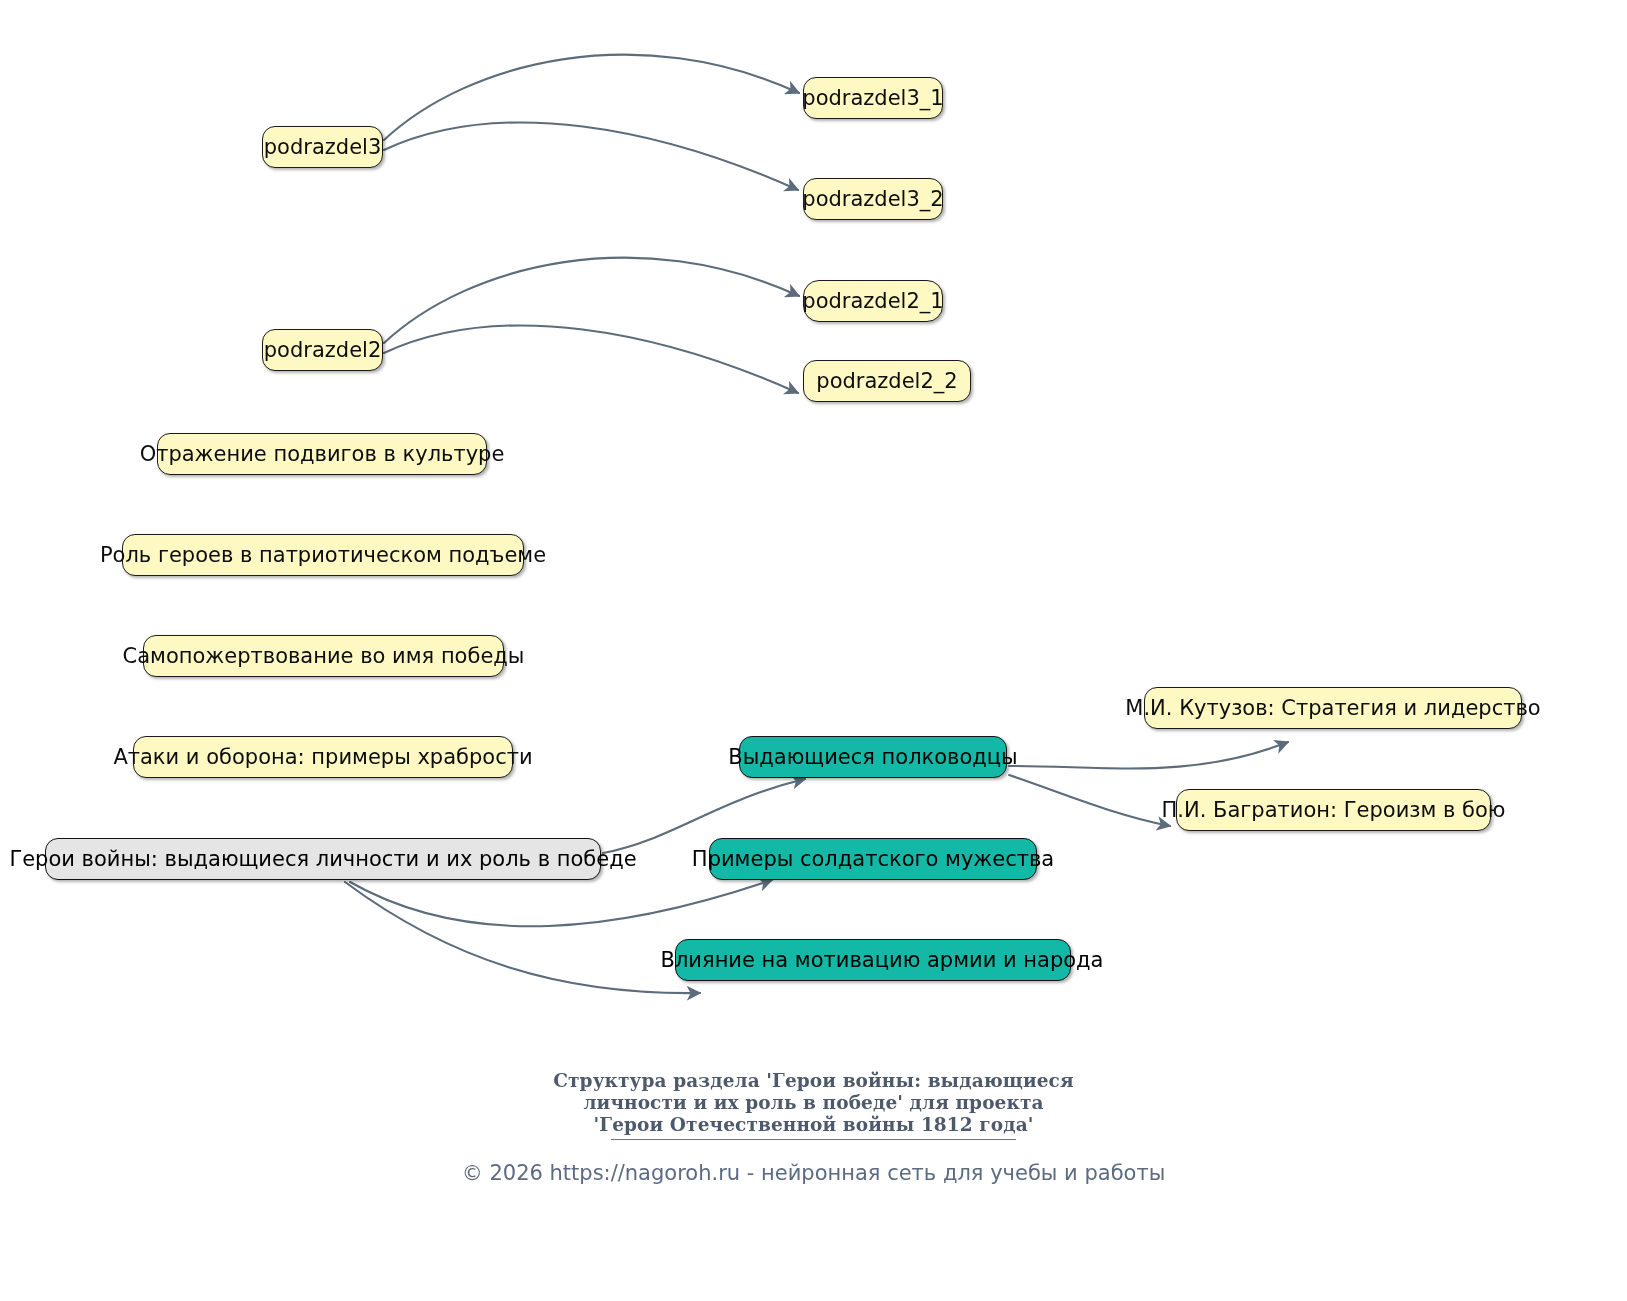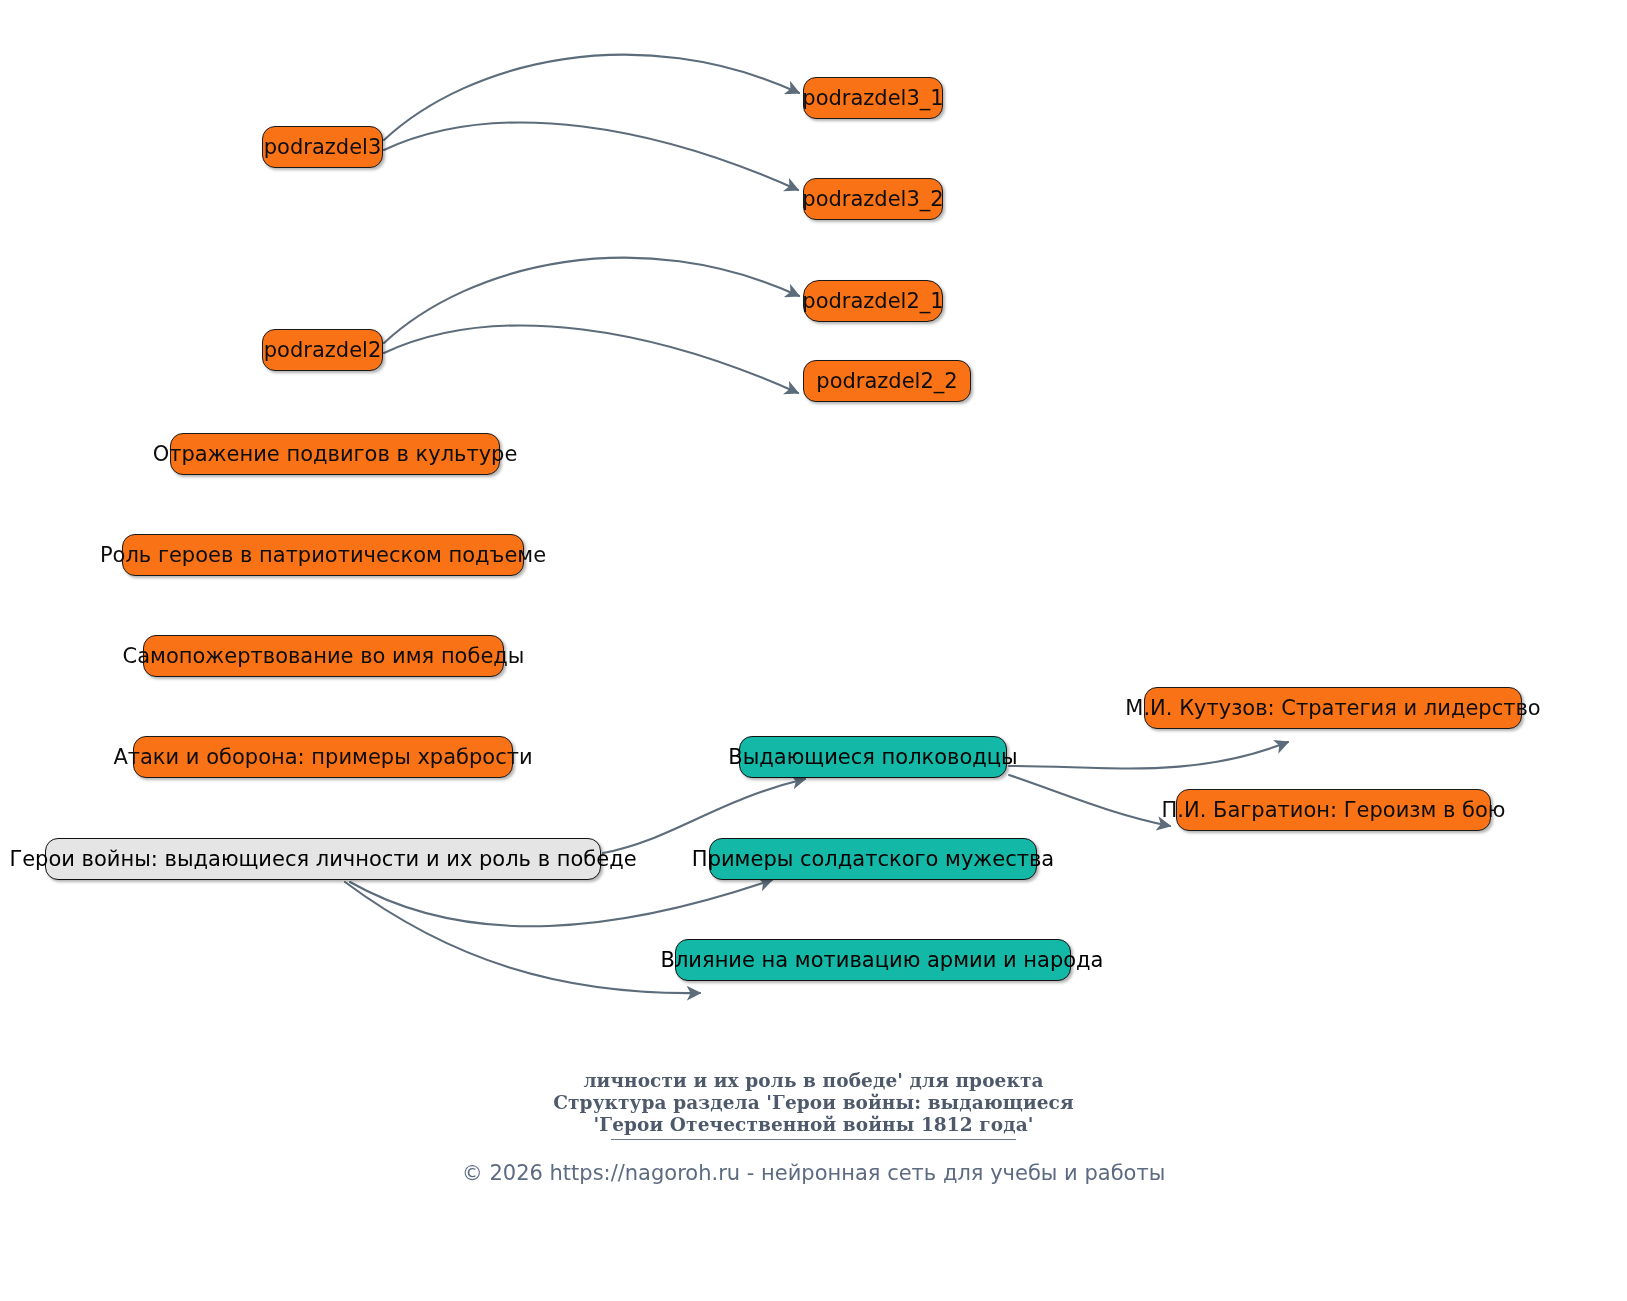--- a/index.html
+++ b/index.html
@@ -27,21 +27,21 @@
     pointer-events: none;
   }
   .node {
     position: absolute;
     box-sizing: border-box;
     display: flex;
     align-items: center;
     justify-content: center;
     border: 1.6px solid #1a1a1a;
     border-radius: 13px;
-    background: #f97316;
+    background: #fef9c3;
     color: #0d0d0d;
     font-family: "DejaVu Sans", sans-serif;
     font-size: 21px;
     line-height: 1;
     white-space: nowrap;
     box-shadow: 2px 2px 3px rgba(0,0,0,0.30);
     padding: 0 14px;
   }
   .node.green {
     background: #e5e5e5;
@@ -118,21 +118,21 @@
       </div>
       <div class="node" style="left: 262px; top: 329px; width: 121px; height: 42px;">
         <span>podrazdel2</span>
       </div>
       <div class="node" style="left: 803px; top: 280px; width: 140px; height: 42px; border-radius: 16px;">
         <span>podrazdel2_1</span>
       </div>
       <div class="node" style="left: 803px; top: 360px; width: 168px; height: 42px;">
         <span>podrazdel2_2</span>
       </div>
-      <div class="node" style="left: 170px; top: 433px; width: 330px; height: 42px;">
+      <div class="node" style="left: 157px; top: 433px; width: 330px; height: 42px;">
         <span>Отражение подвигов в культуре</span>
       </div>
       <div class="node" style="left: 122px; top: 534px; width: 402px; height: 42px;">
         <span>Роль героев в патриотическом подъеме</span>
       </div>
       <div class="node" style="left: 143px; top: 635px; width: 361px; height: 42px;">
         <span>Самопожертвование во имя победы</span>
       </div>
       <div class="node" style="left: 133px; top: 736px; width: 380px; height: 42px;">
         <span>Атаки и оборона: примеры храбрости</span>
@@ -151,22 +151,22 @@
       </div>
       <div class="node" style="left: 1144px; top: 687px; width: 378px; height: 42px;">
         <span>М.И. Кутузов: Стратегия и лидерство</span>
       </div>
       <div class="node" style="left: 1176px; top: 789px; width: 315px; height: 42px;">
         <span>П.И. Багратион: Героизм в бою</span>
       </div>
     </div>
 
   <div class="caption" style="top:1070px;">
+    <span class="line">Структура раздела 'Герои войны: выдающиеся</span>
     <span class="line">личности и их роль в победе' для проекта</span>
-    <span class="line">Структура раздела 'Герои войны: выдающиеся</span>
     <span class="line">'Герои Отечественной войны 1812 года'</span>
   </div>
 
   <div class="rule" style="left:611px; top:1139px; width:405px;"></div>
 
   <div class="footer" style="top:1160px;">© 2026 https://nagoroh.ru - нейронная сеть для учебы и работы</div>
 
 </div>
 
 </body></html>

